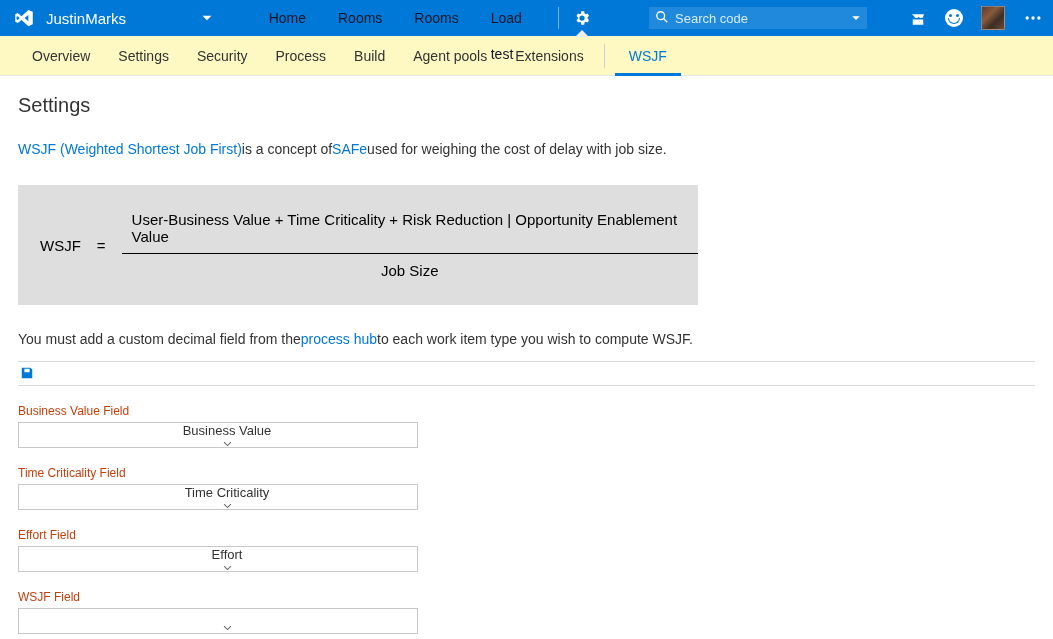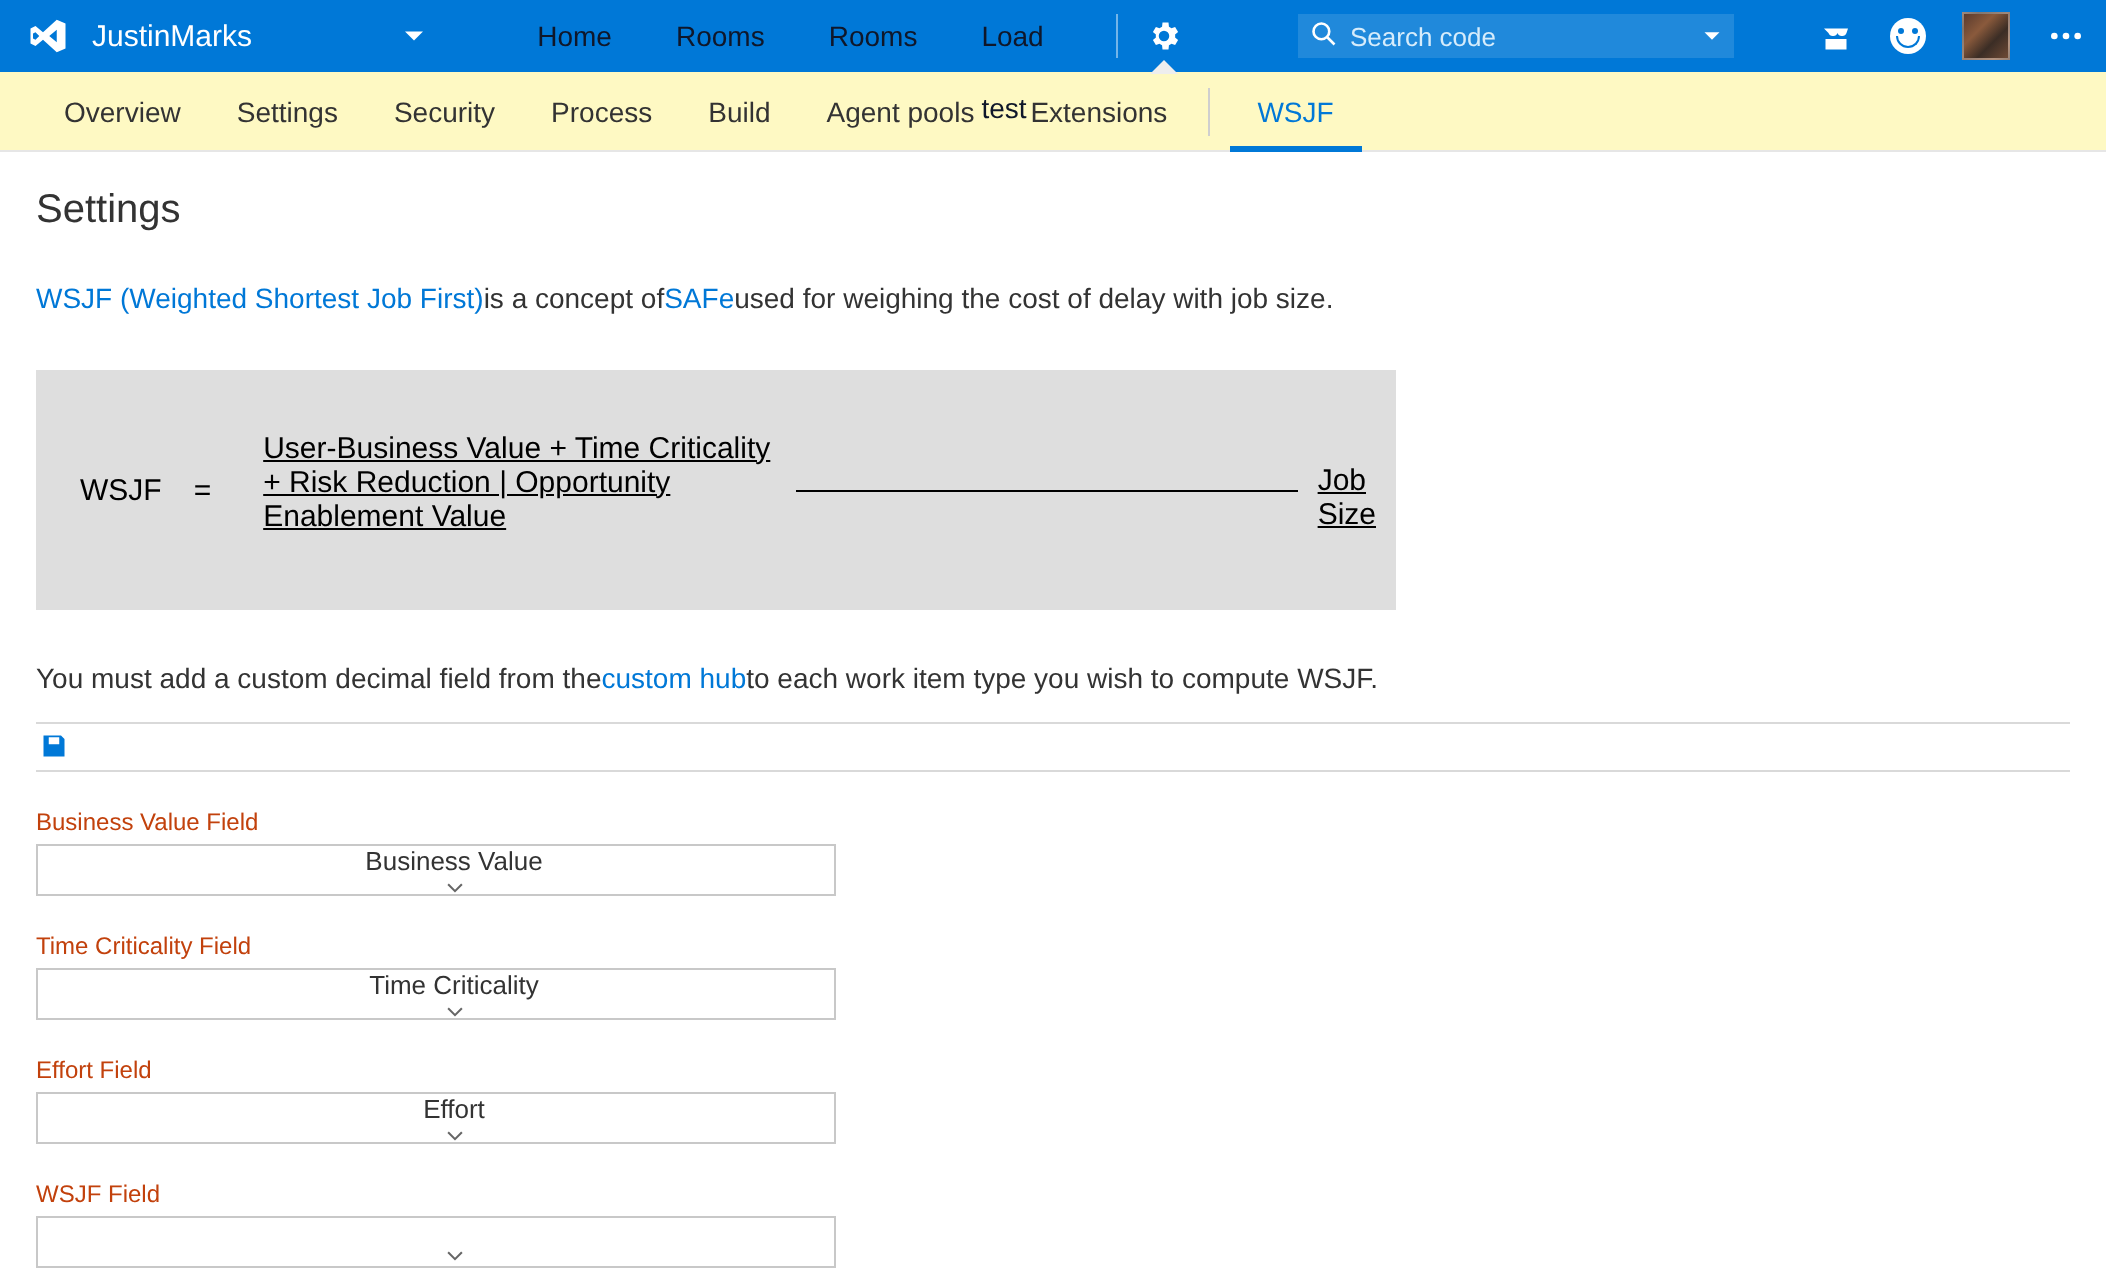--- a/index.html
+++ b/index.html
@@ -88,21 +88,21 @@
   .content { padding: 18px 18px 30px 18px; }
   h2.page-title { font-size:20px; font-weight:400; color:#333; margin-bottom:24px; }
   .intro { font-size:14px; color:#333; display:flex;flex-wrap:wrap; gap:0;}
   .intro a, .link { color:#0078d7; text-decoration:none; cursor:pointer; }
 
   .formula-box {
     background:#dedede; width:680px; height:120px; margin-top:28px;
     display:flex; align-items:center; padding-left:22px;
   }
   .formula-eq { display:flex; align-items:center; gap:16px; color:#000; font-size:15px;}
-  .frac { display:flex; flex-direction:row; align-items:center;text-decoration:underline; }
+  .frac { display:flex; flex-direction:column; align-items:center; }
   .frac .num { padding:0 10px 8px 10px; }
   .frac .den { padding:8px 10px 0 10px; }
   .frac .bar { width:100%; height:1px; background:#000; }
 
   .para2 { margin-top:26px; }
 
   .divider-row {
     border-top:1px solid #d9d9d9; border-bottom:1px solid #d9d9d9;
     margin-top:14px; padding:4px 0 2px 2px;
   }
@@ -215,21 +215,21 @@
       <span class="frac">
         <span class="num">User-Business Value + Time Criticality  + Risk Reduction | Opportunity Enablement Value</span>
         <span class="bar"></span>
         <span class="den">Job Size</span>
       </span>
     </div>
   </div>
 
   <p class="intro para2">
     <span>You must add a custom decimal field from the</span>
-    <a class="link">custom hub</a>
+    <a class="link">process hub</a>
     <span>to each work item type you wish to compute WSJF.</span>
   </p>
 
   <div class="divider-row">
     <span>
       <svg width="14" height="14" viewBox="0 0 16 16">
           <path fill="#0078d7" d="M2 2h10l2 2v10H2V2zm3 1v4h6V3H5zm-1 7h8v4H4v-4z"></path>
         </svg>
     </span>
   </div>

